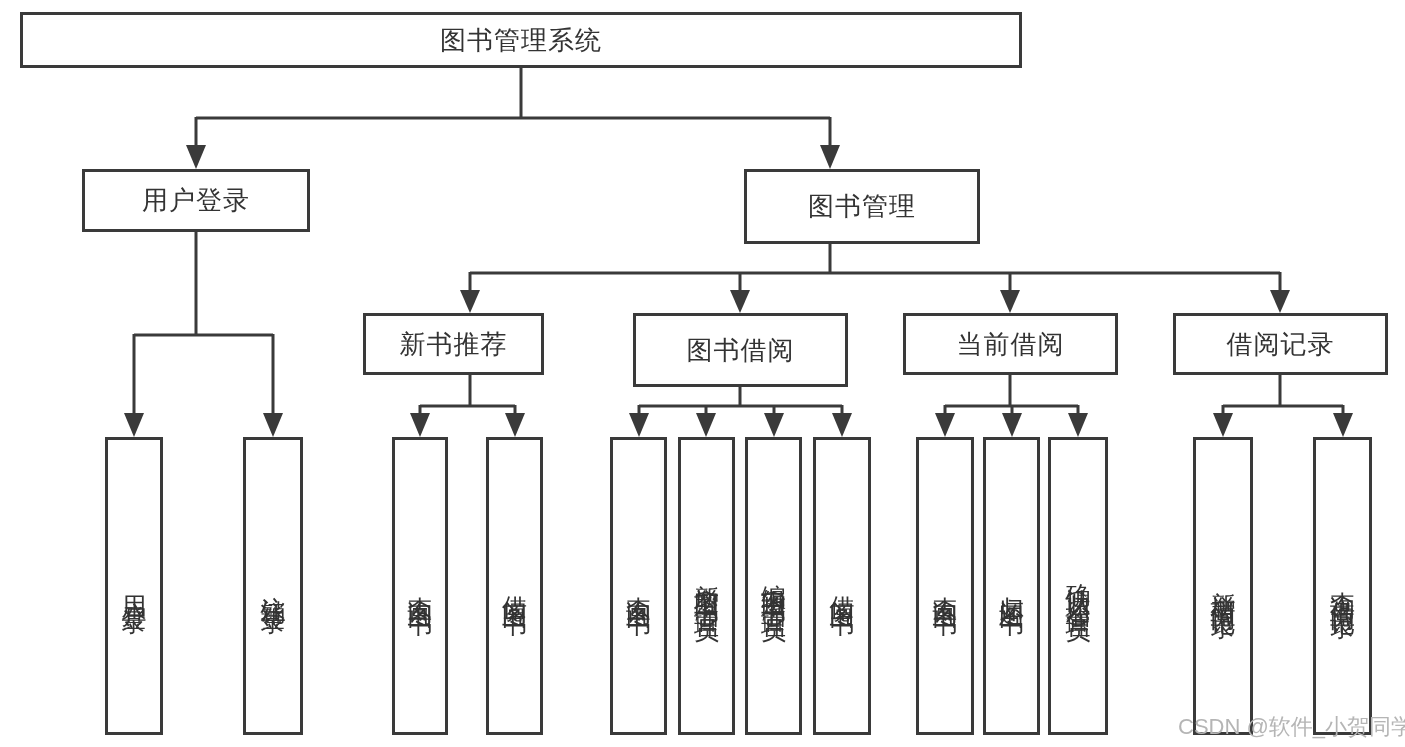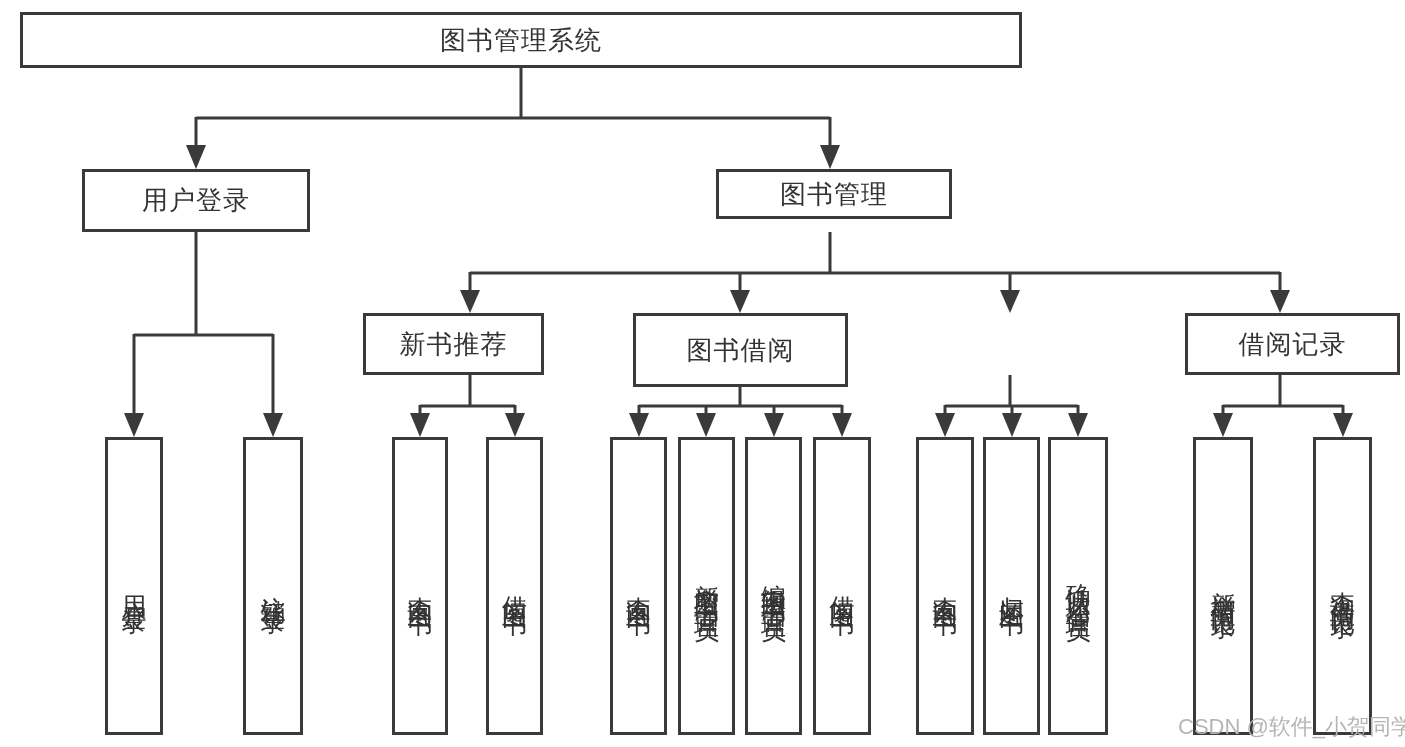--- a/index.html
+++ b/index.html
@@ -113,25 +113,26 @@
     </g>
     <g fill="currentColor" stroke="none">
       <polygon points="1213,413 1233,413 1223,437"></polygon>
       <polygon points="1333,413 1353,413 1343,437"></polygon>
     </g>
   </svg>
 
   <div class="box h" style="left:20px;top:12px;width:1002px;height:56px;">图书管理系统</div>
 
   <div class="box h" style="left:82px;top:169px;width:228px;height:63px;">用户登录</div>
-  <div class="box h" style="left:716px;top:169px;width:236px;height:50px;">图书管理</div>
+  <div class="box h" style="left:744px;top:169px;width:236px;height:75px;">图书管理</div>
 
   <div class="box h" style="left:363px;top:313px;width:181px;height:62px;">新书推荐</div>
   <div class="box h" style="left:633px;top:313px;width:215px;height:74px;">图书借阅</div>
-  <div class="box h" style="left:1173px;top:313px;width:215px;height:62px;margin-left:12px;">借阅记录</div>
+  <div class="box h" style="left:903px;top:313px;width:215px;height:62px;">当前借阅</div>
+  <div class="box h" style="left:1173px;top:313px;width:215px;height:62px;">借阅记录</div>
 
   <div class="box v" style="left:105px;top:437px;width:58px;height:298px;">用户登录</div>
   <div class="box v" style="left:243px;top:437px;width:60px;height:298px;">注销登录</div>
 
   <div class="box v" style="left:392px;top:437px;width:56px;height:298px;">查询图书</div>
   <div class="box v" style="left:486px;top:437px;width:57px;height:298px;">借阅图书</div>
 
   <div class="box v" style="left:610px;top:437px;width:57px;height:298px;">查询图书</div>
   <div class="box v" style="left:678px;top:437px;width:57px;height:298px;">新增图书（管理员）</div>
   <div class="box v" style="left:745px;top:437px;width:57px;height:298px;">编辑图书（管理员）</div>

